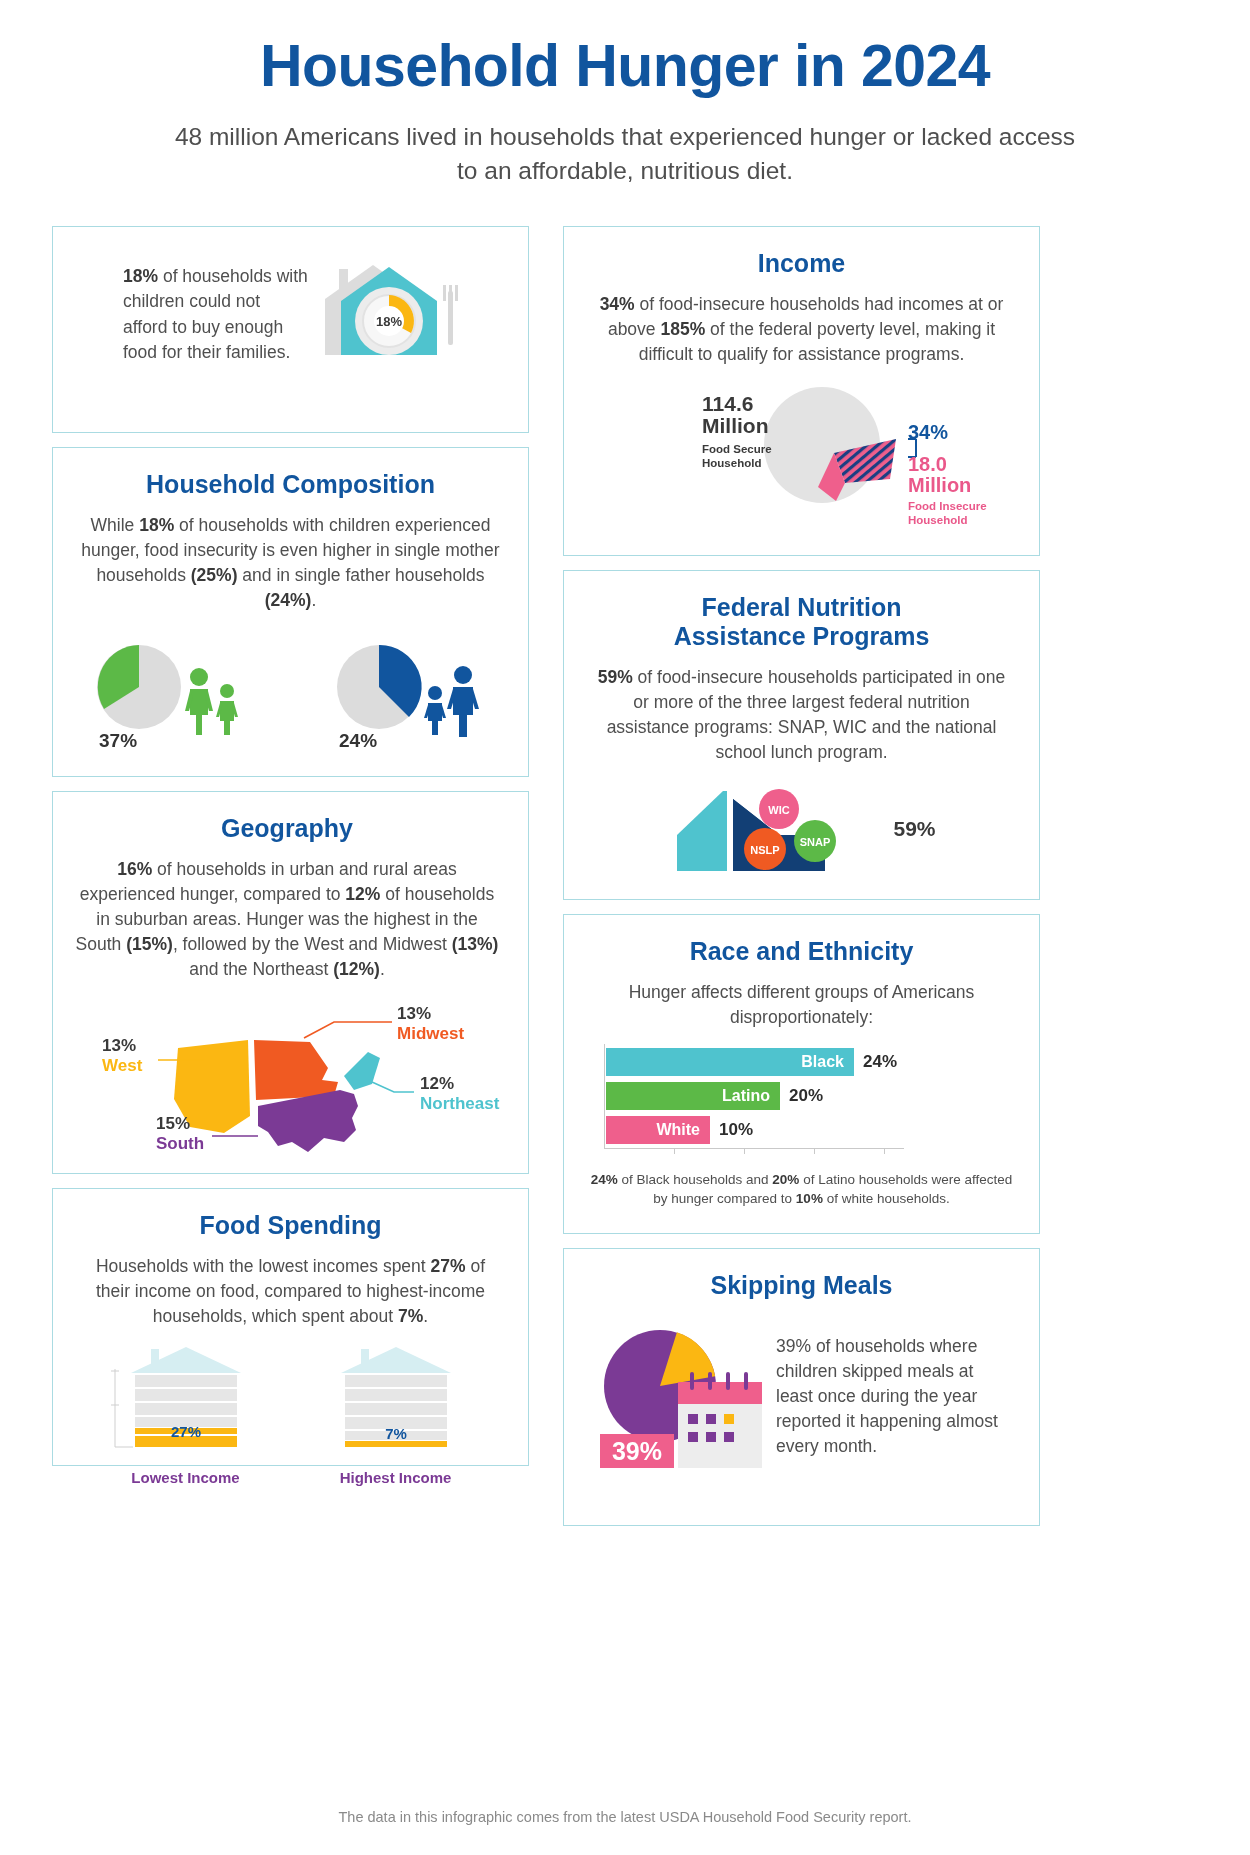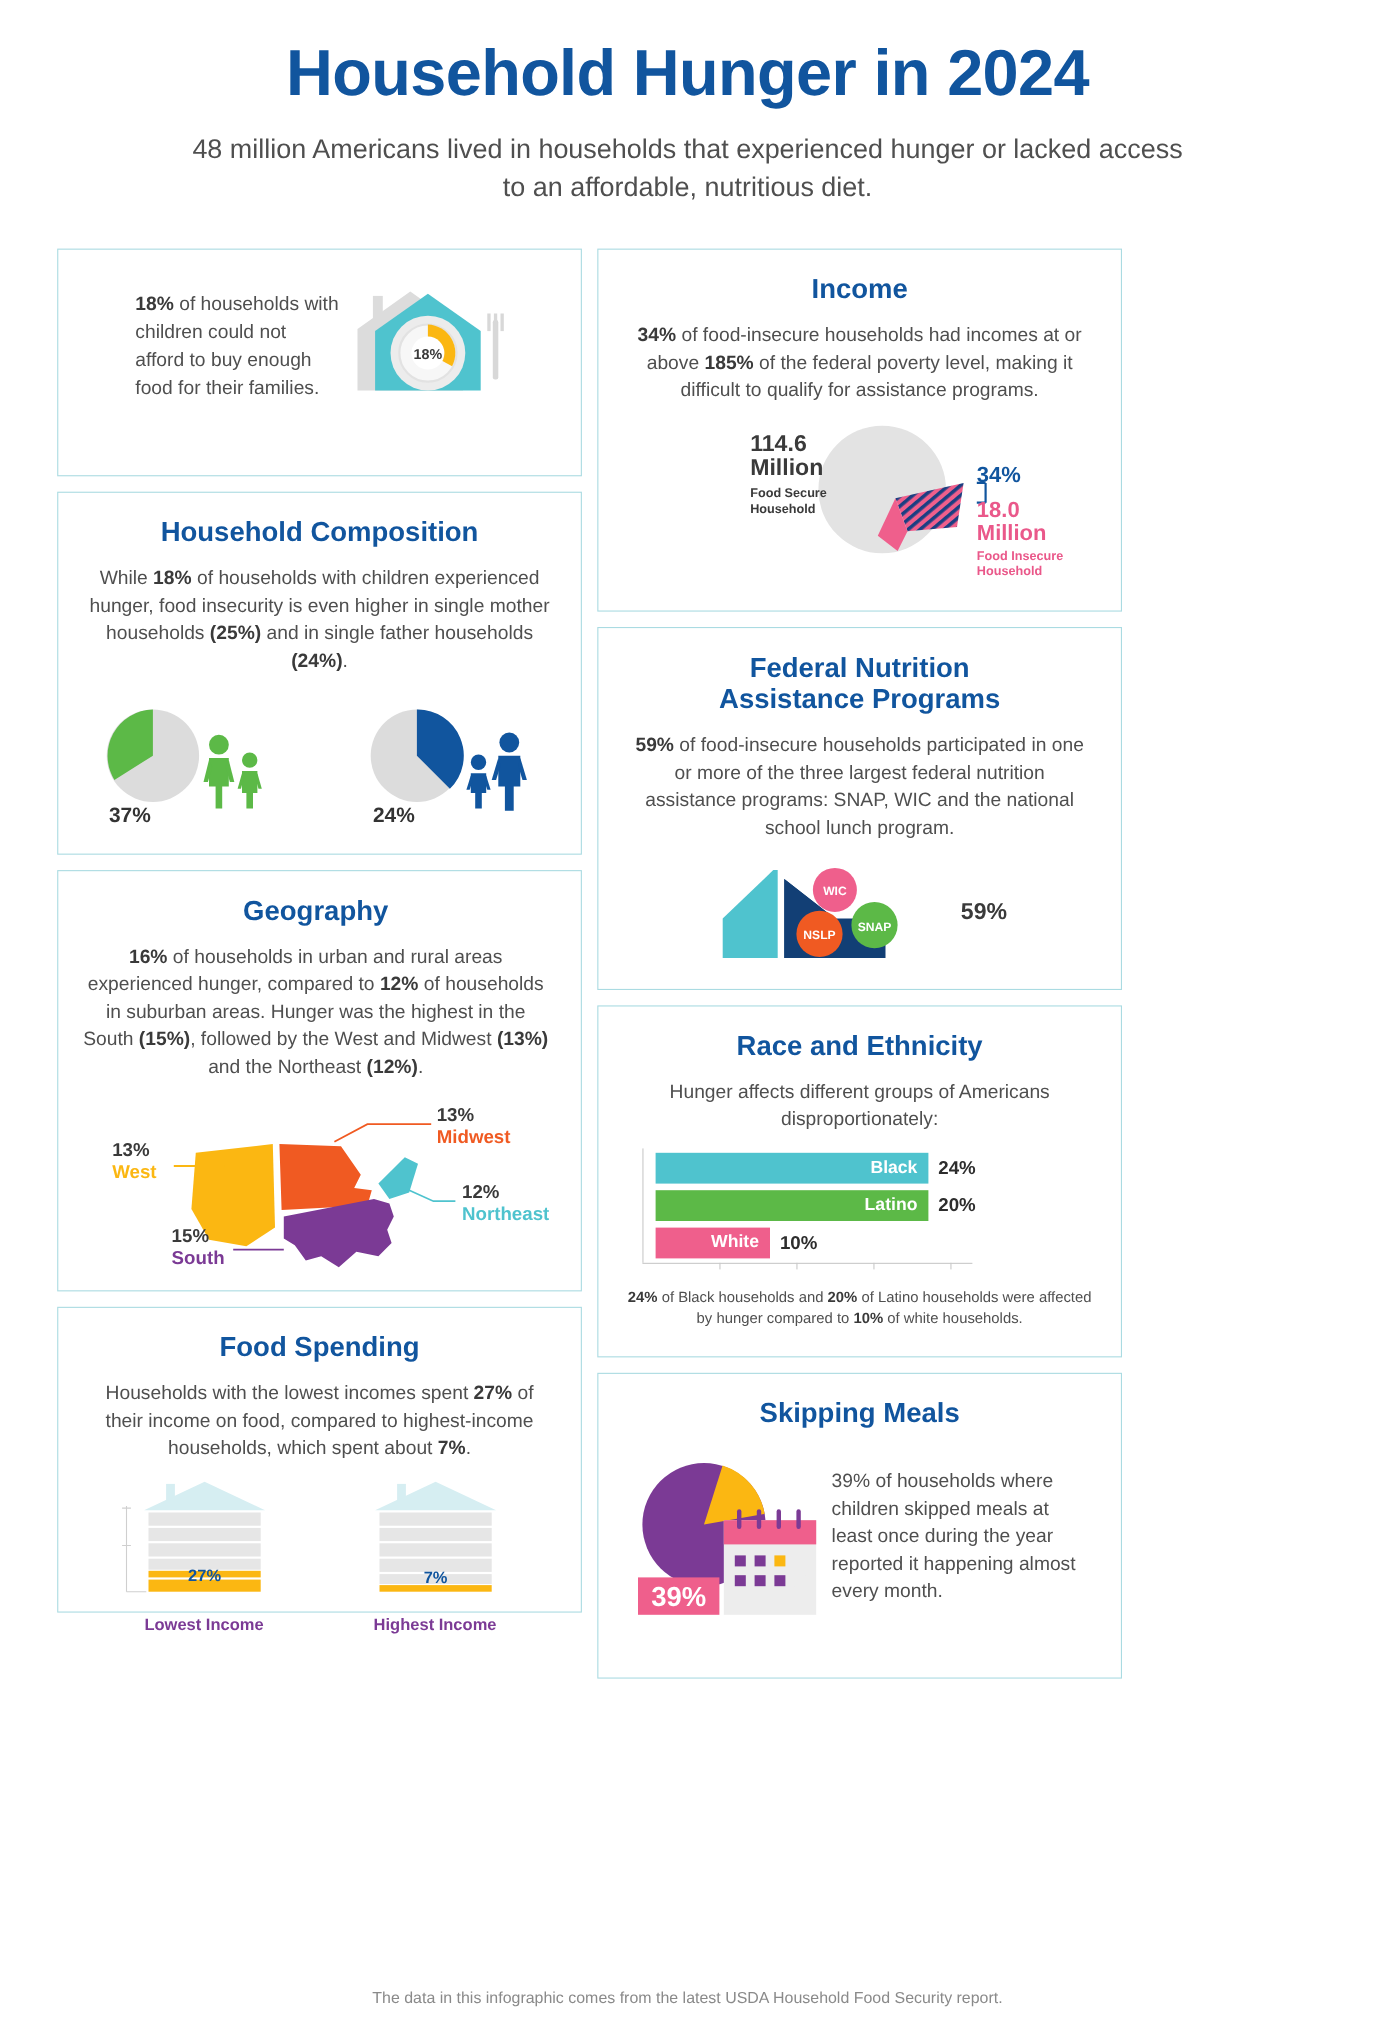--- a/index.html
+++ b/index.html
@@ -28,21 +28,21 @@
     color: #4f4f4f;
     line-height: 1.38;
     margin-top: 22px;
     padding: 0 120px;
   }
 
   
   .columns { display: flex; gap: 14px; margin-top: 38px; align-items: flex-start; }
   .col { display: flex; flex-direction: column; gap: 14px; }
   .col-left { width: 477px; }
-  .col-right { width: 477px; margin-left: 0; border-radius: 16px; }
+  .col-right { width: 477px; margin-left: 20px; border-radius: 16px; }
 
   .card {
     border: 1px solid #aadbe2;
     background: #ffffff;
     padding: 22px 26px 24px;
     position: relative;
   }
   .card h2 {
     text-align: center;
     color: #11559e;
@@ -98,21 +98,21 @@
   .inc-sub-pink { font-size: 11.5px; font-weight: bold; color: #ea588a; line-height: 1.2; margin-top: 4px; }
 
   
   .fed-card { height: 330px; }
   .fed-vis { display: flex; align-items: center; justify-content: center; gap: 16px; margin-top: 18px; }
   .fed-pct { font-size: 21px; font-weight: bold; color: #3a3a3a; }
 
   
   .race-card { height: 320px; }
   .race-chart { position: relative; margin: 18px 0 0 0; height: 112px; }
-  .race-rows { position: absolute; left: 16px; top: 0; padding-left: 10px; }
+  .race-rows { position: absolute; left: 16px; top: 0; }
   .race-row { display: flex; align-items: center; height: 28px; margin-bottom: 6px; }
   .race-bar {
     height: 28px; display: flex; align-items: center; justify-content: flex-end;
     padding-right: 10px; color: #fff; font-weight: bold; font-size: 16px;
   }
   .race-val { font-size: 17px; font-weight: bold; color: #2d2d2d; margin-left: 9px; }
   .race-axis { position: absolute; left: 14px; top: -4px; bottom: 0; width: 1px; background: #c9c9c9; height: 104px;}
   .race-xaxis { position: absolute; left: 14px; top: 100px; width: 300px; height: 1px; background: #c9c9c9; }
   .tick { position: absolute; top: 100px; width: 1px; height: 6px; background: #c9c9c9; }
   .race-foot { font-size: 13.5px; line-height: 1.45; text-align: center; color: #4f4f4f; margin-top: 10px; }
@@ -376,21 +376,21 @@
           <div class="tick" style="left:154px"></div>
           <div class="tick" style="left:224px"></div>
           <div class="tick" style="left:294px"></div>
 
           <div class="race-rows">
             <div class="race-row">
               <div class="race-bar" style="width:248px;background:#4fc3ce">Black</div>
               <div class="race-val">24%</div>
             </div>
             <div class="race-row">
-              <div class="race-bar" style="width:248px;background:#5cb947">Latino</div>
+              <div class="race-bar" style="width:174px;background:#5cb947">Latino</div>
               <div class="race-val">20%</div>
             </div>
             <div class="race-row">
               <div class="race-bar" style="width:104px;background:#ef5f8c">White</div>
               <div class="race-val">10%</div>
             </div>
           </div>
         </div>
 
         <p class="race-foot"><b>24%</b> of Black households and <b>20%</b> of Latino households were affected by hunger compared to <b>10%</b> of white households.</p>

